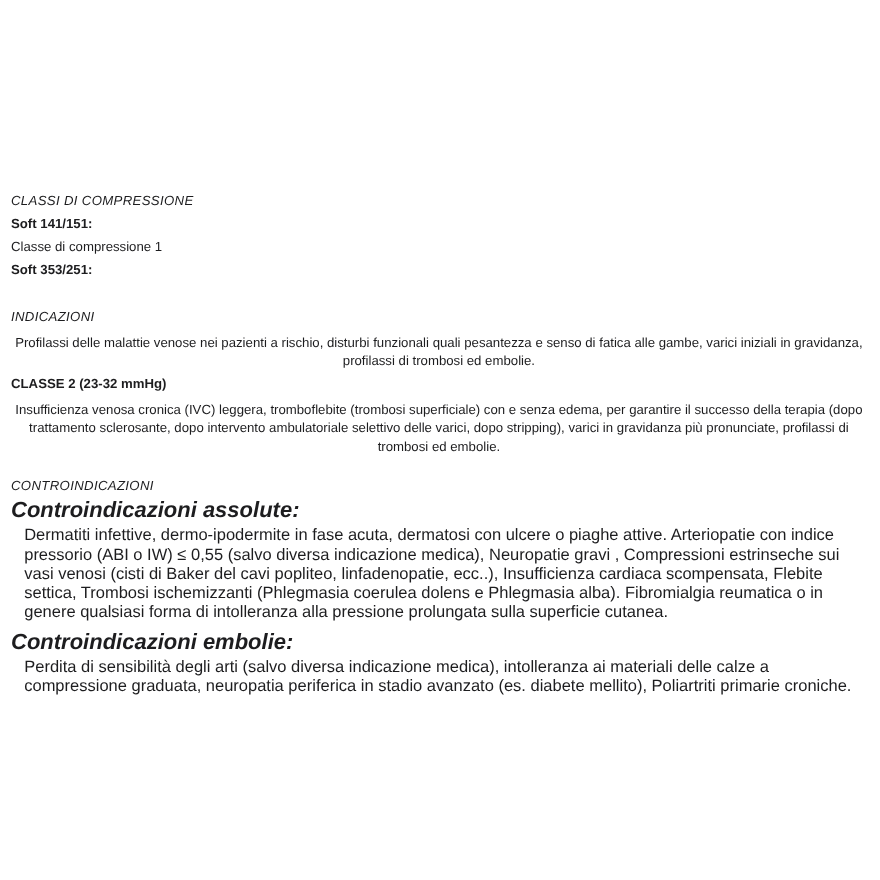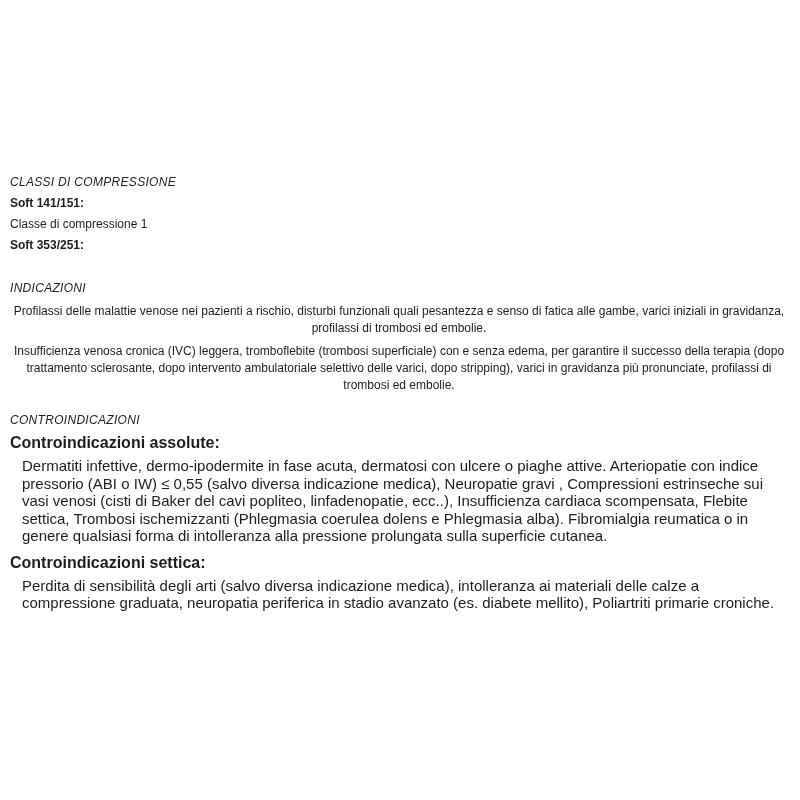--- a/index.html
+++ b/index.html
@@ -42,23 +42,24 @@
   .s2 .body {
     line-height: 17px;
     margin: 2px 0 6px 0;
     text-align: center;
   }
   .sec-indicazioni { margin-top: 30px; }
   .sec-controindicazioni { margin-top: 20px; }
 
   
   .s3 .label {
-    font-size: 16px;
+    font-size: 20px;
     line-height: 16px;
     margin: 0 0 6px 0;
+    font-style: italic;
   }
   .s3 .body {
     font-size: 15px;
     line-height: 17.5px;
     margin: 2px 0 10px 12px;
   }
 </style>
 </head>
 <body>
 
@@ -67,24 +68,25 @@
   <section class="s1 sec-classi">
     <h2 class="sec-heading">CLASSI DI COMPRESSIONE</h2>
     <p class="label">Soft 141/151:</p>
     <p class="body">Classe di compressione 1</p>
     <p class="label">Soft 353/251:</p>
   </section>
 
   <section class="s2 sec-indicazioni">
     <h2 class="sec-heading">INDICAZIONI</h2>
     <p class="body">Profilassi delle malattie venose nei pazienti a rischio, disturbi funzionali quali pesantezza e senso di fatica alle gambe, varici iniziali in gravidanza, profilassi di trombosi ed embolie.</p>
+    <p class="label">CLASSE 2 (23-32 mmHg)</p>
     <p class="body">Insufficienza venosa cronica (IVC) leggera, tromboflebite (trombosi superficiale) con e senza edema, per garantire il successo della terapia (dopo trattamento sclerosante, dopo intervento ambulatoriale selettivo delle varici, dopo stripping), varici in gravidanza più pronunciate, profilassi di trombosi ed embolie.</p>
   </section>
 
   <section class="s3 sec-controindicazioni">
     <h2 class="sec-heading">CONTROINDICAZIONI</h2>
     <p class="label">Controindicazioni assolute:</p>
     <p class="body">Dermatiti infettive, dermo-ipodermite in fase acuta, dermatosi con ulcere o piaghe attive. Arteriopatie con indice pressorio (ABI o IW) ≤ 0,55 (salvo diversa indicazione medica), Neuropatie gravi , Compressioni estrinseche sui vasi venosi (cisti di Baker del cavi popliteo, linfadenopatie, ecc..), Insufficienza cardiaca scompensata, Flebite settica, Trombosi ischemizzanti (Phlegmasia coerulea dolens e Phlegmasia alba). Fibromialgia reumatica o in genere qualsiasi forma di intolleranza alla pressione prolungata sulla superficie cutanea.</p>
-    <p class="label">Controindicazioni settica:</p>
+    <p class="label">Controindicazioni embolie:</p>
     <p class="body">Perdita di sensibilità degli arti (salvo diversa indicazione medica), intolleranza ai materiali delle calze a compressione graduata, neuropatia periferica in stadio avanzato (es. diabete mellito), Poliartriti primarie croniche.</p>
   </section>
 
 </div>
 
 </body></html>

